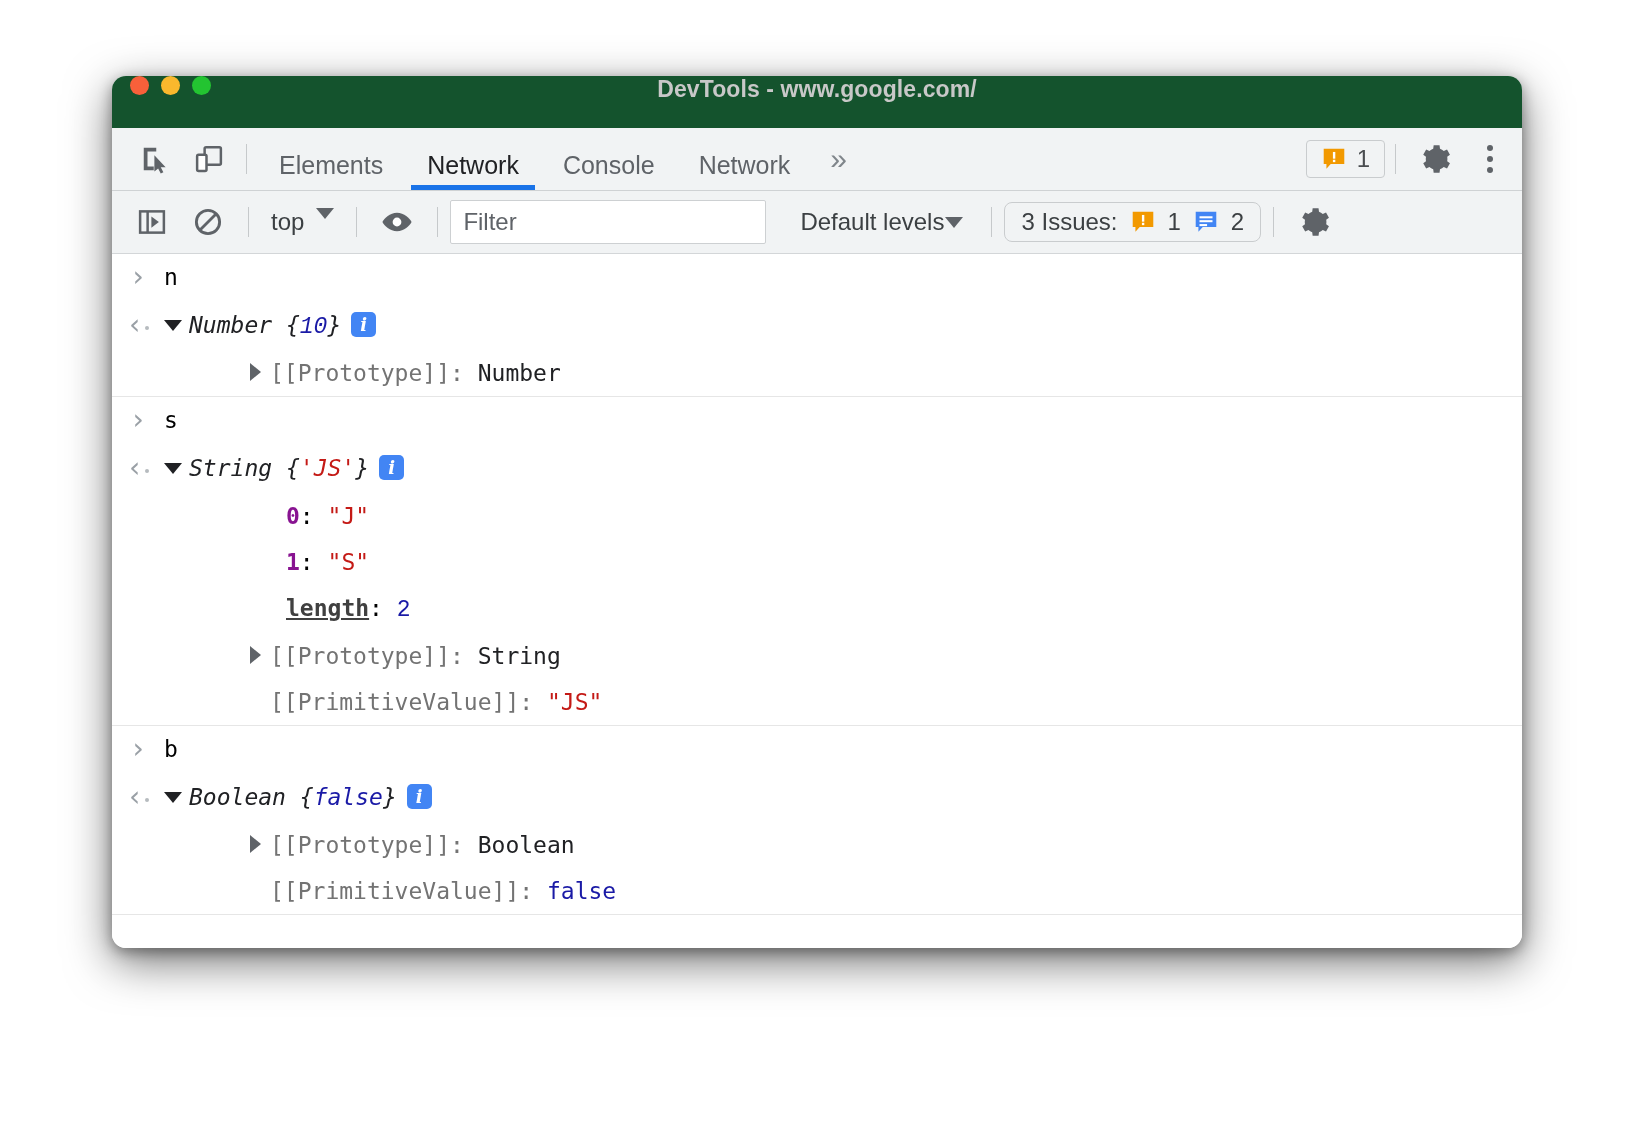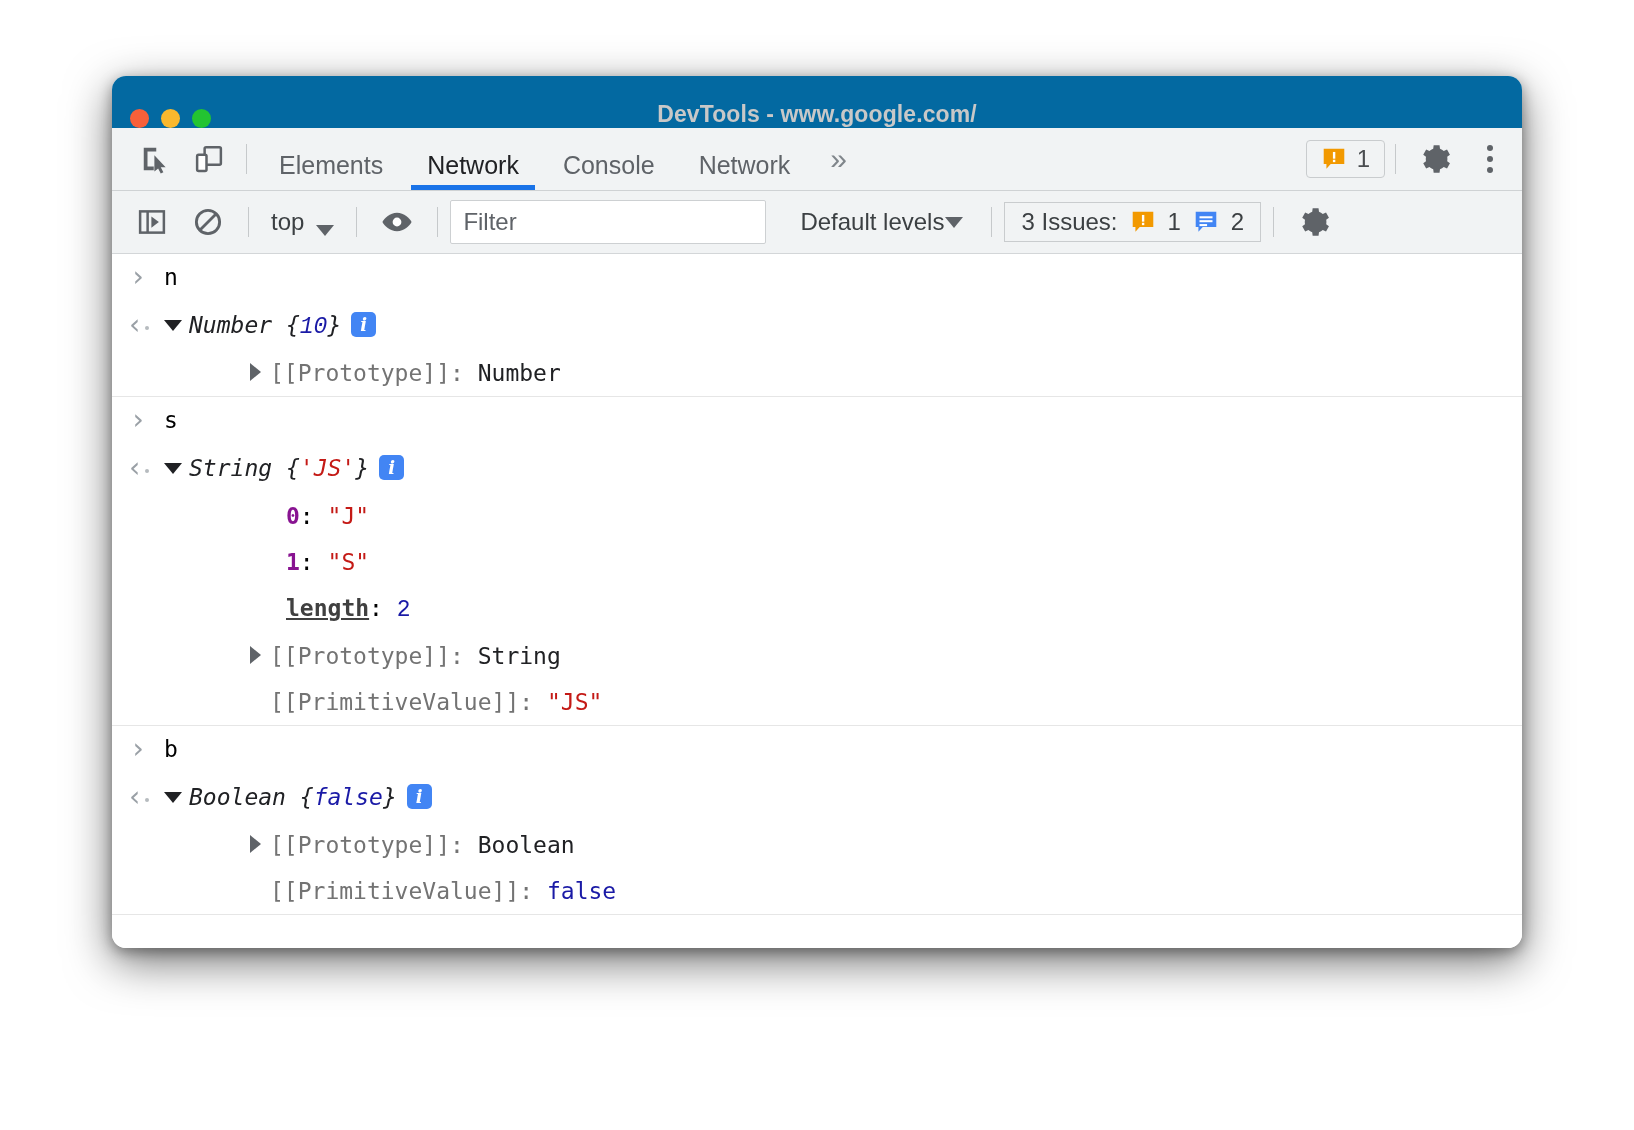--- a/index.html
+++ b/index.html
@@ -31,23 +31,23 @@
     box-shadow: 0 14px 46px rgba(0,0,0,0.55), 0 4px 14px rgba(0,0,0,0.35);
     overflow: hidden;
     display: flex;
     flex-direction: column;
   }
 
   
   .titlebar {
     position: relative;
     height: 52px;
-    background: #0369a1;
-    display: flex;
-    align-items: flex-end;
+    background: #14532d;
+    display: flex;
+    align-items: flex-start;
     flex: 0 0 auto;
   }
   .traffic {
     display: flex;
     gap: 12px;
     margin-left: 18px;
   }
   .dot {
     width: 19px;
     height: 19px;
@@ -170,21 +170,21 @@
   }
   .ct-btn:first-child { margin-left: 12px; }
   .ct-sep {
     width: 1px; height: 30px;
     background: #c6c9cb;
     margin: 0 12px;
     flex: 0 0 auto;
   }
   .ctx-select {
     display: flex;
-    align-items: flex-end;
+    align-items: flex-start;
     gap: 12px;
     padding: 0 10px;
     font-size: 24px;
     color: #3c4043;
     cursor: pointer;
   }
   .caret {
     width: 0; height: 0;
     border-left: 9px solid transparent;
     border-right: 9px solid transparent;
@@ -211,21 +211,21 @@
     font-size: 24px;
     color: #3c4043;
     cursor: pointer;
     margin-left: 18px;
   }
   .issues-badge {
     display: flex;
     align-items: center;
     gap: 12px;
     border: 1px solid #c9ccce;
-    border-radius: 0;
+    border-radius: 8px;
     padding: 5px 16px;
     cursor: pointer;
     font-size: 24px;
     color: #3c4043;
     background: #f1f3f4;
   }
   .issues-badge .num { color: #3c4043; }
 
   
   .console-body {

